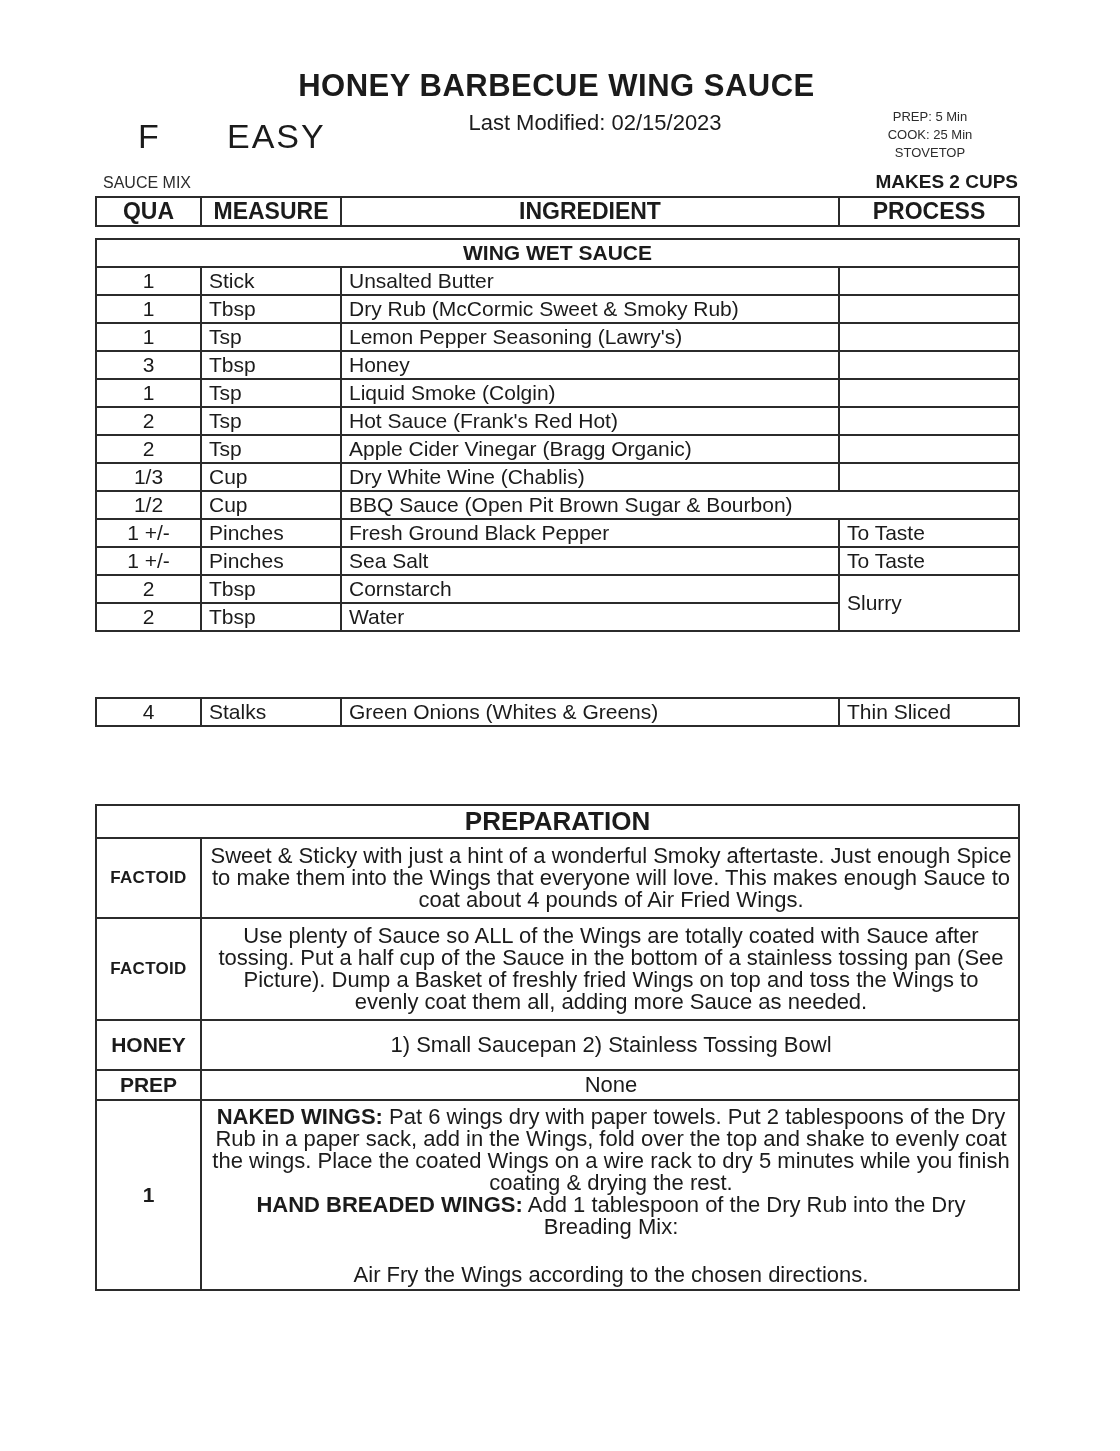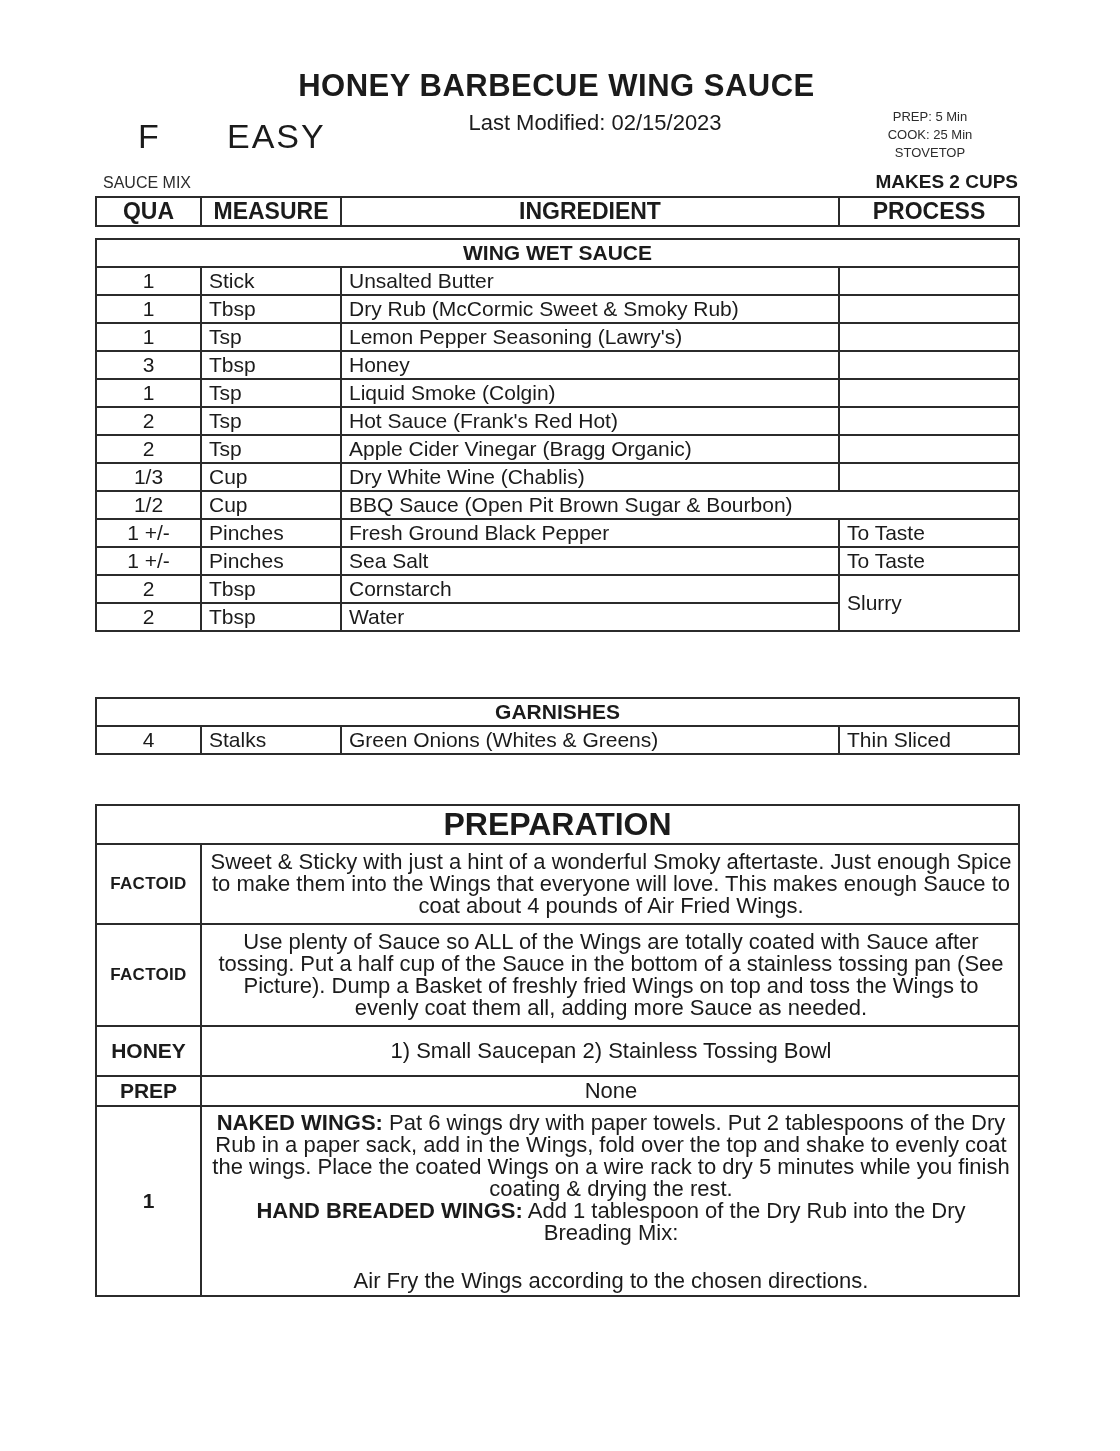--- a/index.html
+++ b/index.html
@@ -90,21 +90,21 @@
     height: 28px;
     text-align: center;
     font-weight: bold;
     font-size: 22px;
   }
   .ing-table td { height: 14px; font-size: 21px; line-height: 26px; }
   .cell-qua  { text-align: center; }
   .cell-measure, .cell-ingredient, .cell-process { text-align: left; padding-left: 7px; }
   
   .prep-table { top: 804px; }
-  .prep-table .sect-row td { height: 30px; font-size: 32px; border-radius: 11px; }
+  .prep-table .sect-row td { height: 30px; font-size: 26px; border-radius: 11px; }
   .prep-table td { white-space: normal; }
   .lbl {
     text-align: center;
     font-weight: bold;
     vertical-align: middle;
   }
   .lbl-small { font-size: 17px; letter-spacing: 0.3px; }
   .lbl-big   { font-size: 21px; }
   .txt {
     font-size: 22px;
@@ -249,23 +249,20 @@
     </table>
 
   <table class="ing-table garn-table">
     <colgroup>
         <col style="width:105px">
         <col style="width:140px">
         <col style="width:498px">
         <col style="width:180px">
       </colgroup>
     <tbody>
-        <tr class="sect-row">
-      <td colspan="4">GARNISHES</td>
-    </tr>
     <tr>
       <td class="cell-qua">4</td>
       <td class="cell-measure">Stalks</td>
       <td class="cell-ingredient">Green Onions (Whites &amp; Greens)</td>
       <td class="cell-process">Thin Sliced</td>
     </tr>
   </tbody>
     </table>
 
   <table class="prep-table">

